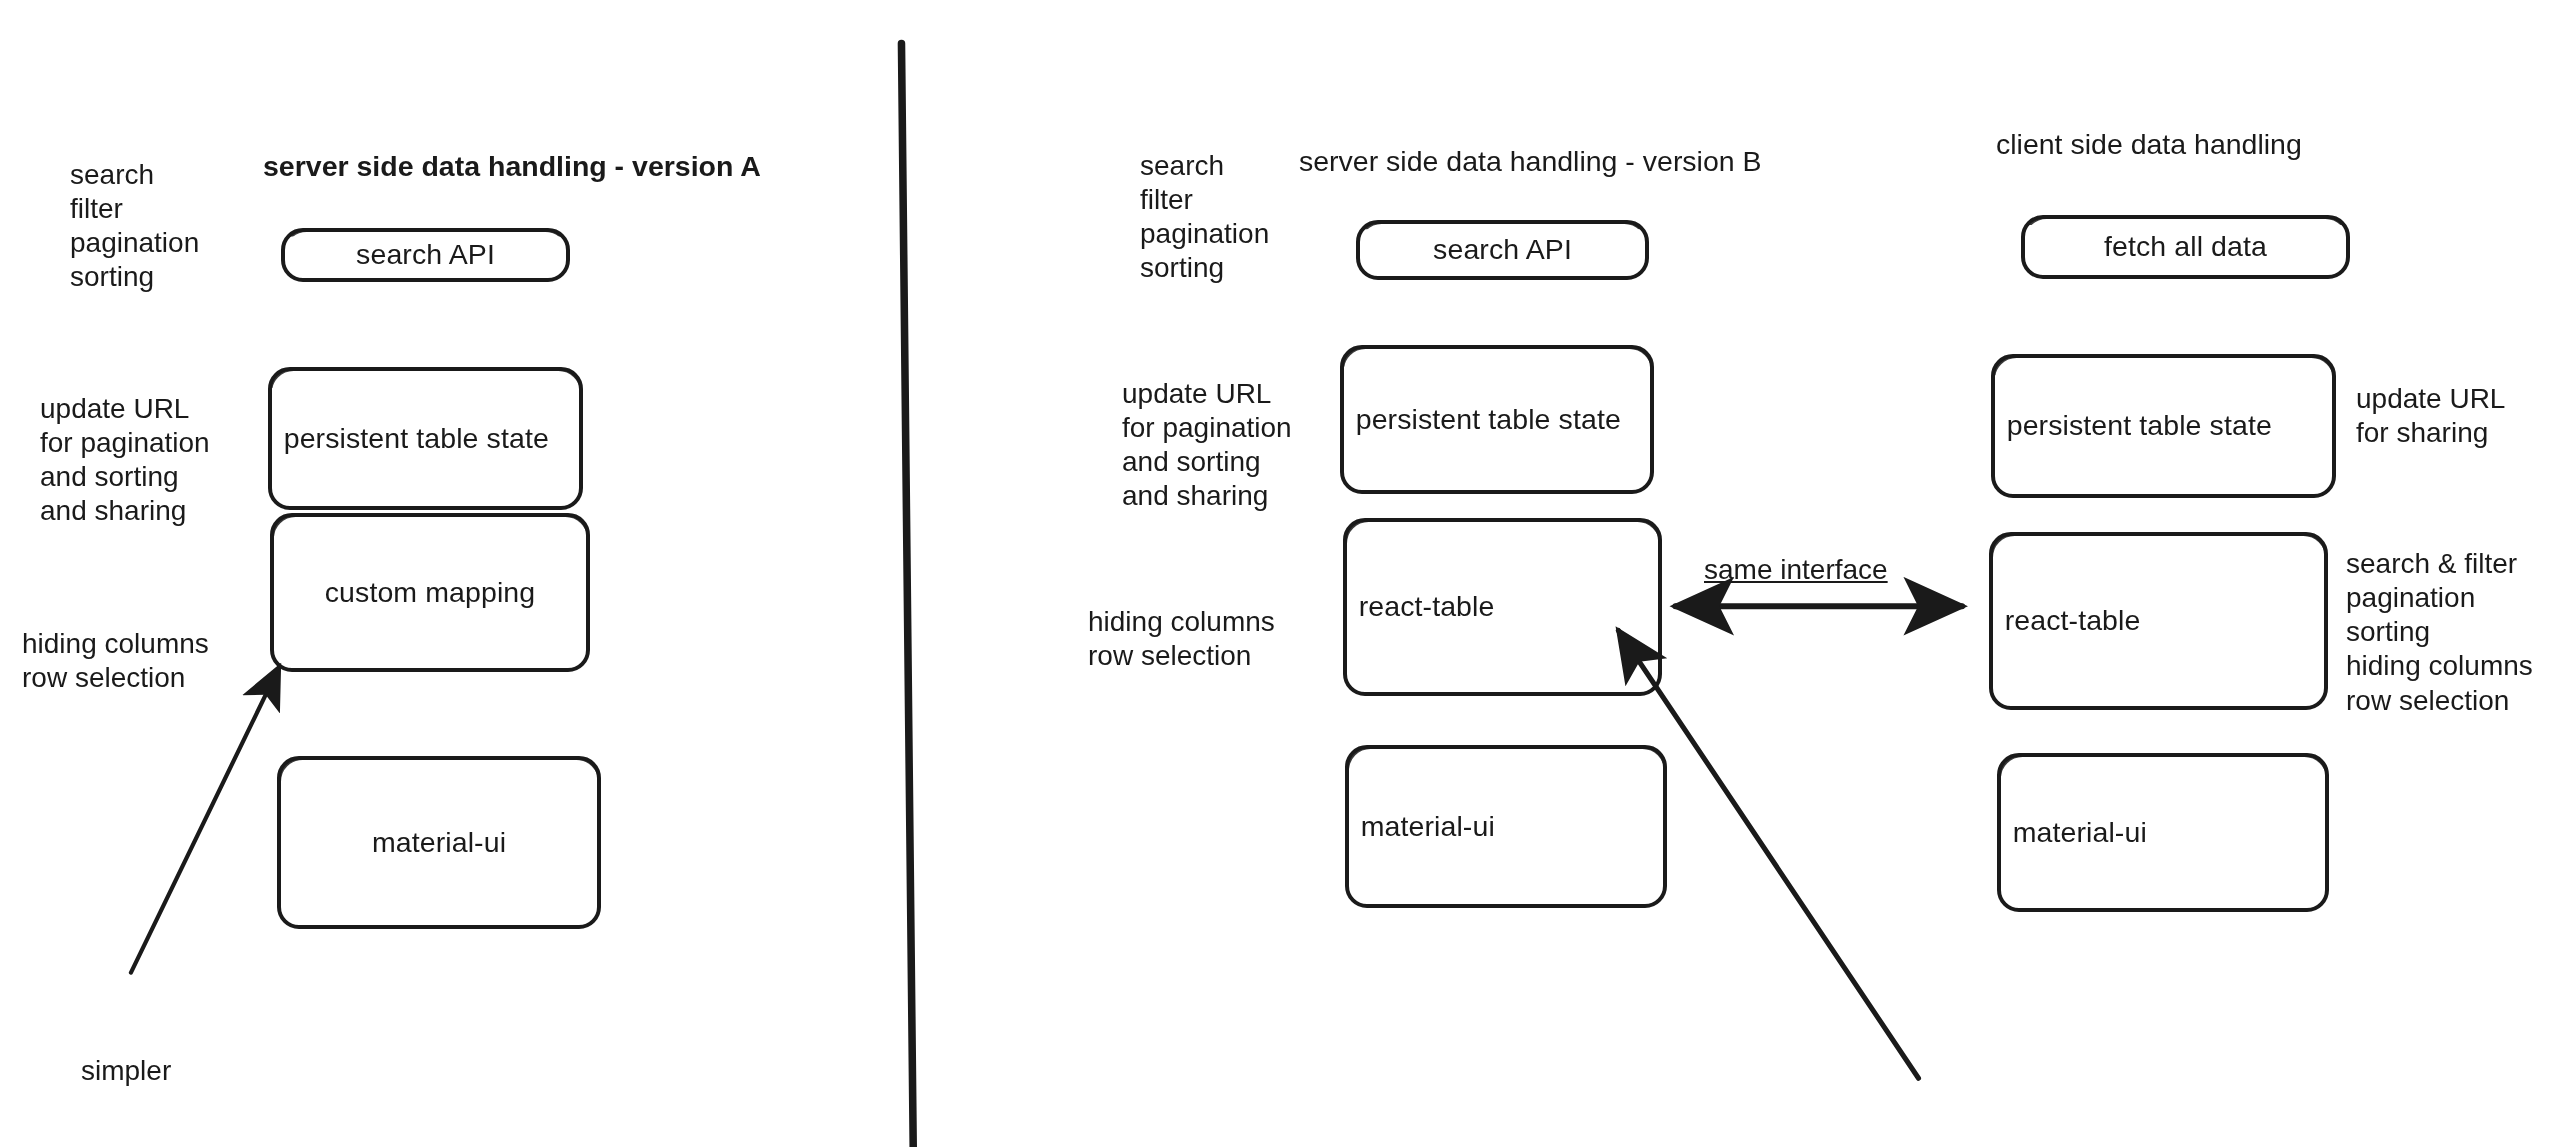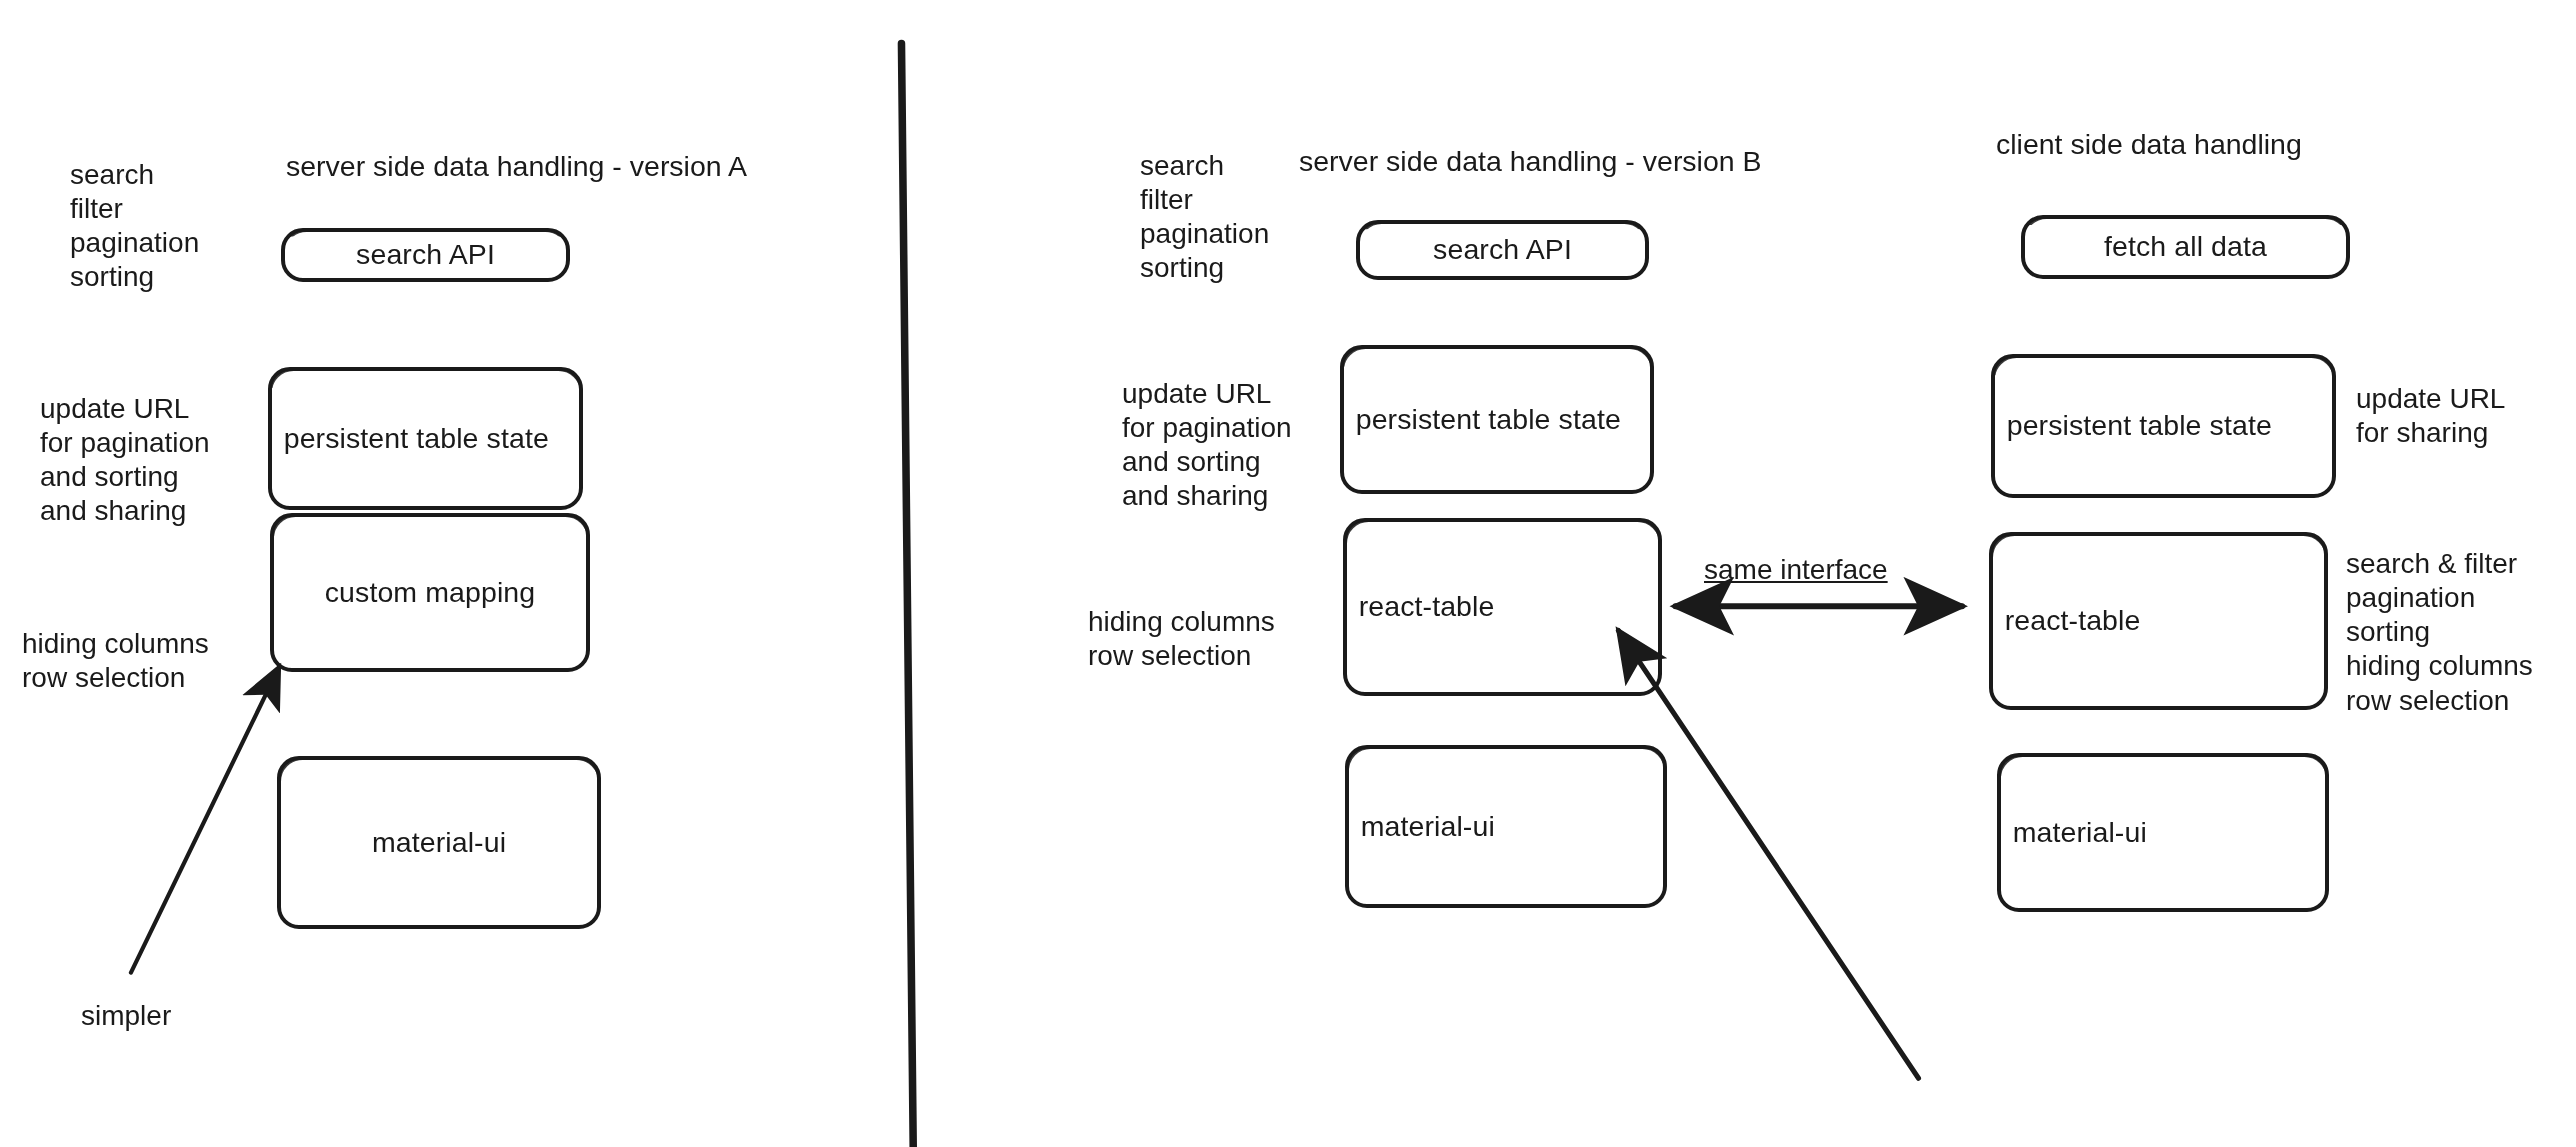--- a/index.html
+++ b/index.html
@@ -99,21 +99,21 @@
 
     <g>
       <path d="M1998,723 L2340,723" fill="none" stroke="#1a1a1a" stroke-width="7" stroke-linecap="round" marker-start="url(#ahrev)" marker-end="url(#ah2)"></path>
     </g>
 
     <g>
       <path d="M2288,1286 L1930,752" fill="none" stroke="#1a1a1a" stroke-width="6" stroke-linecap="round" marker-end="url(#ah)"></path>
     </g>
   </svg>
 
-  <div class="txt title" style="left:286px; top:149px;">server side data handling - version A</div>
+  <div class="txt title" style="left:263px; top:149px;font-weight:bold;">server side data handling - version A</div>
 
   <div class="txt" style="left:70px; top:158px;">search
 filter
 pagination
 sorting</div>
 
   <div class="txt" style="left:40px; top:392px;">update URL
 for pagination
 and sorting
 and sharing</div>
@@ -130,21 +130,21 @@
   </div>
 
   <div class="box center" style="left:270px; top:513px; width:320px; height:159px;">
     <span class="box-label">custom mapping</span>
   </div>
 
   <div class="box center" style="left:277px; top:756px; width:324px; height:173px;">
     <span class="box-label">material-ui</span>
   </div>
 
-  <div class="txt" style="left:81px; top:999px;">simpler</div>
+  <div class="txt" style="left:81px; top:1054px;">simpler</div>
 
   <div class="txt title" style="left:1299px; top:144px;text-align:center;">server side data handling - version B</div>
 
   <div class="txt" style="left:1140px; top:149px;">search
 filter
 pagination
 sorting</div>
 
   <div class="txt" style="left:1122px; top:377px;">update URL
 for pagination

